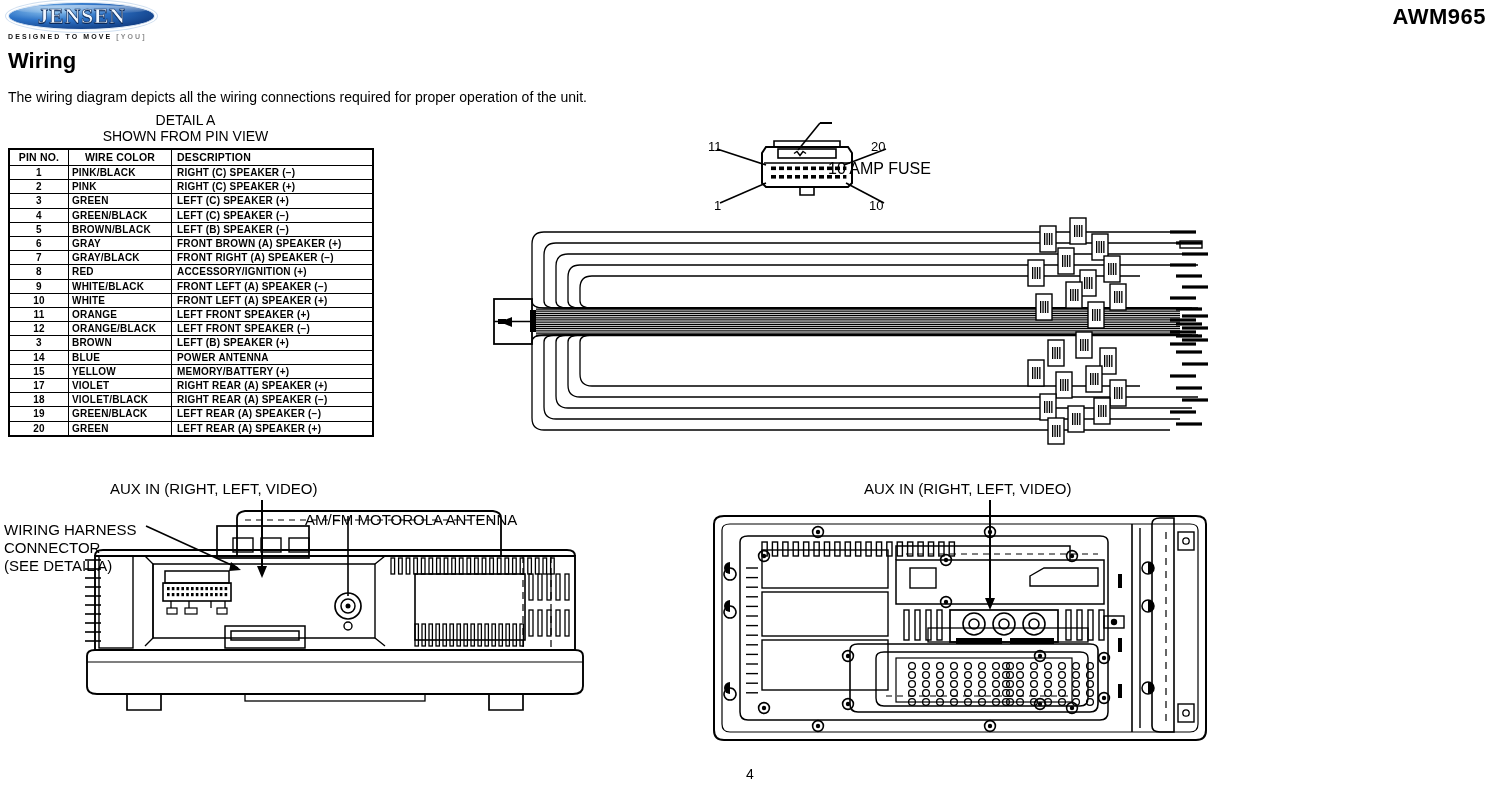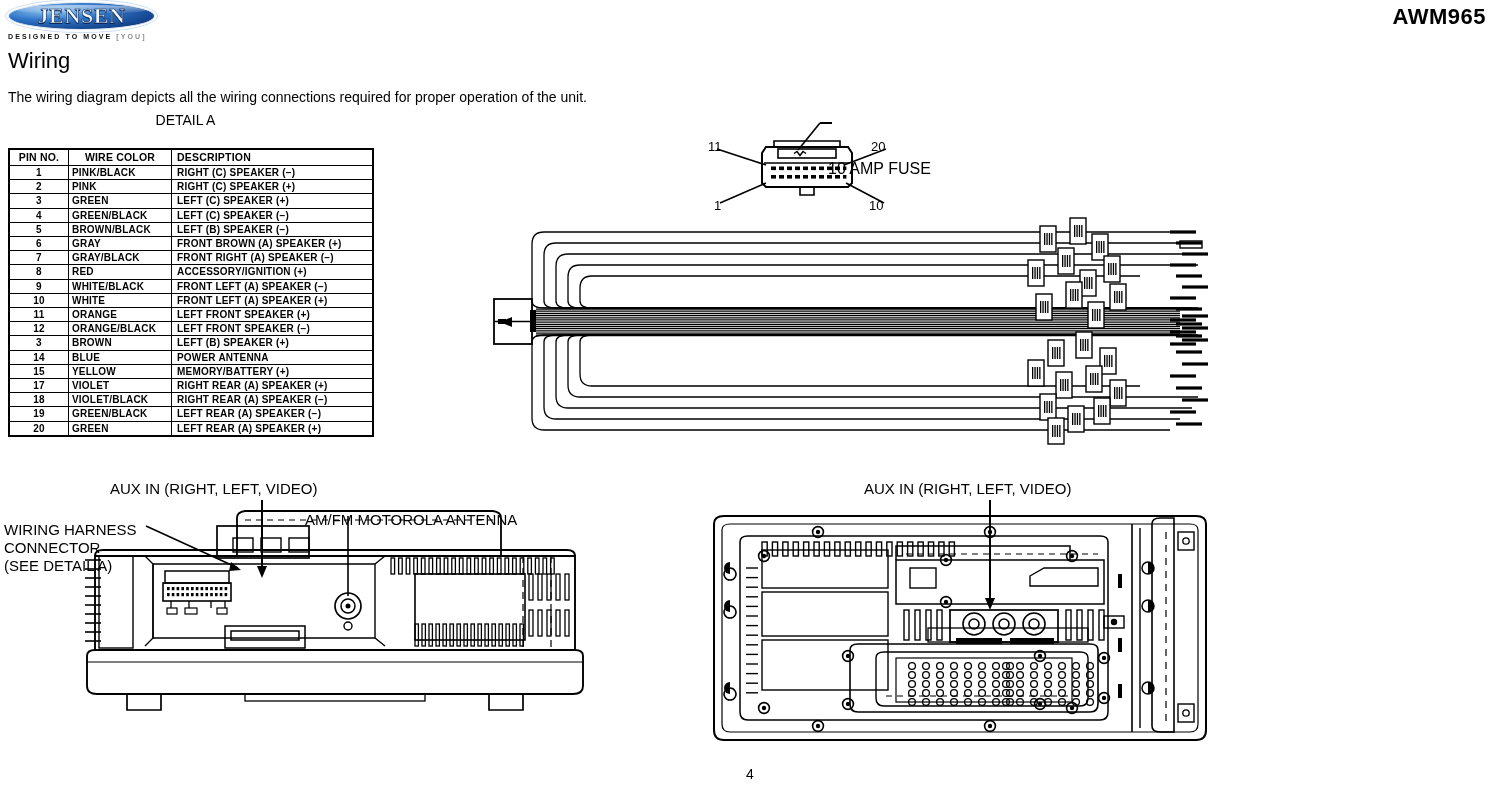--- a/index.html
+++ b/index.html
@@ -33,21 +33,21 @@
   .logo-tag{
     margin-top:3px;font-size:7px;font-weight:700;letter-spacing:2.1px;
     color:#111;white-space:nowrap;
   }
   .logo-tag .you{color:#8d8d8d;}
 
   #model-name{
     right:14px;top:4px;font-size:22px;font-weight:700;letter-spacing:.5px;
   }
 
-  #section-title{left:8px;top:48px;font-size:22px;font-weight:400;}
+  #section-title{left:8px;top:48px;font-size:22px;font-weight:700;}
   #intro-text{left:8px;top:89px;font-size:14px;}
 
   
   #detail-heading{left:8px;top:112px;width:355px;text-align:center;font-size:14px;line-height:16px;}
   #pin-table-wrap{left:8px;top:148px;}
   table.pins{border-collapse:collapse;border:2px solid #000;background:#fff;}
   table.pins td,table.pins th{
     border:1px solid #000;font-size:10px;font-weight:700;
     height:13.2px;line-height:13.2px;padding:0 3px;text-align:left;
     white-space:nowrap;letter-spacing:.2px;
@@ -93,20 +93,21 @@
   </div>
 </div>
 
 <div class="abs" id="model-name">AWM965</div>
 
 <div class="abs" id="section-title">Wiring</div>
 <div class="abs" id="intro-text">The wiring diagram depicts all the wiring connections required for proper operation of the unit.</div>
 
 <div class="abs" id="detail-heading">
   <div>DETAIL A</div>
+  <div>SHOWN FROM PIN VIEW</div>
 </div>
 
 <div class="abs" id="pin-table-wrap">
   <table class="pins">
     <thead>
       <tr>
         <th class="c-pin">PIN  NO.</th>
         <th class="c-col">WIRE  COLOR</th>
         <th class="c-desc">DESCRIPTION</th>
       </tr>

